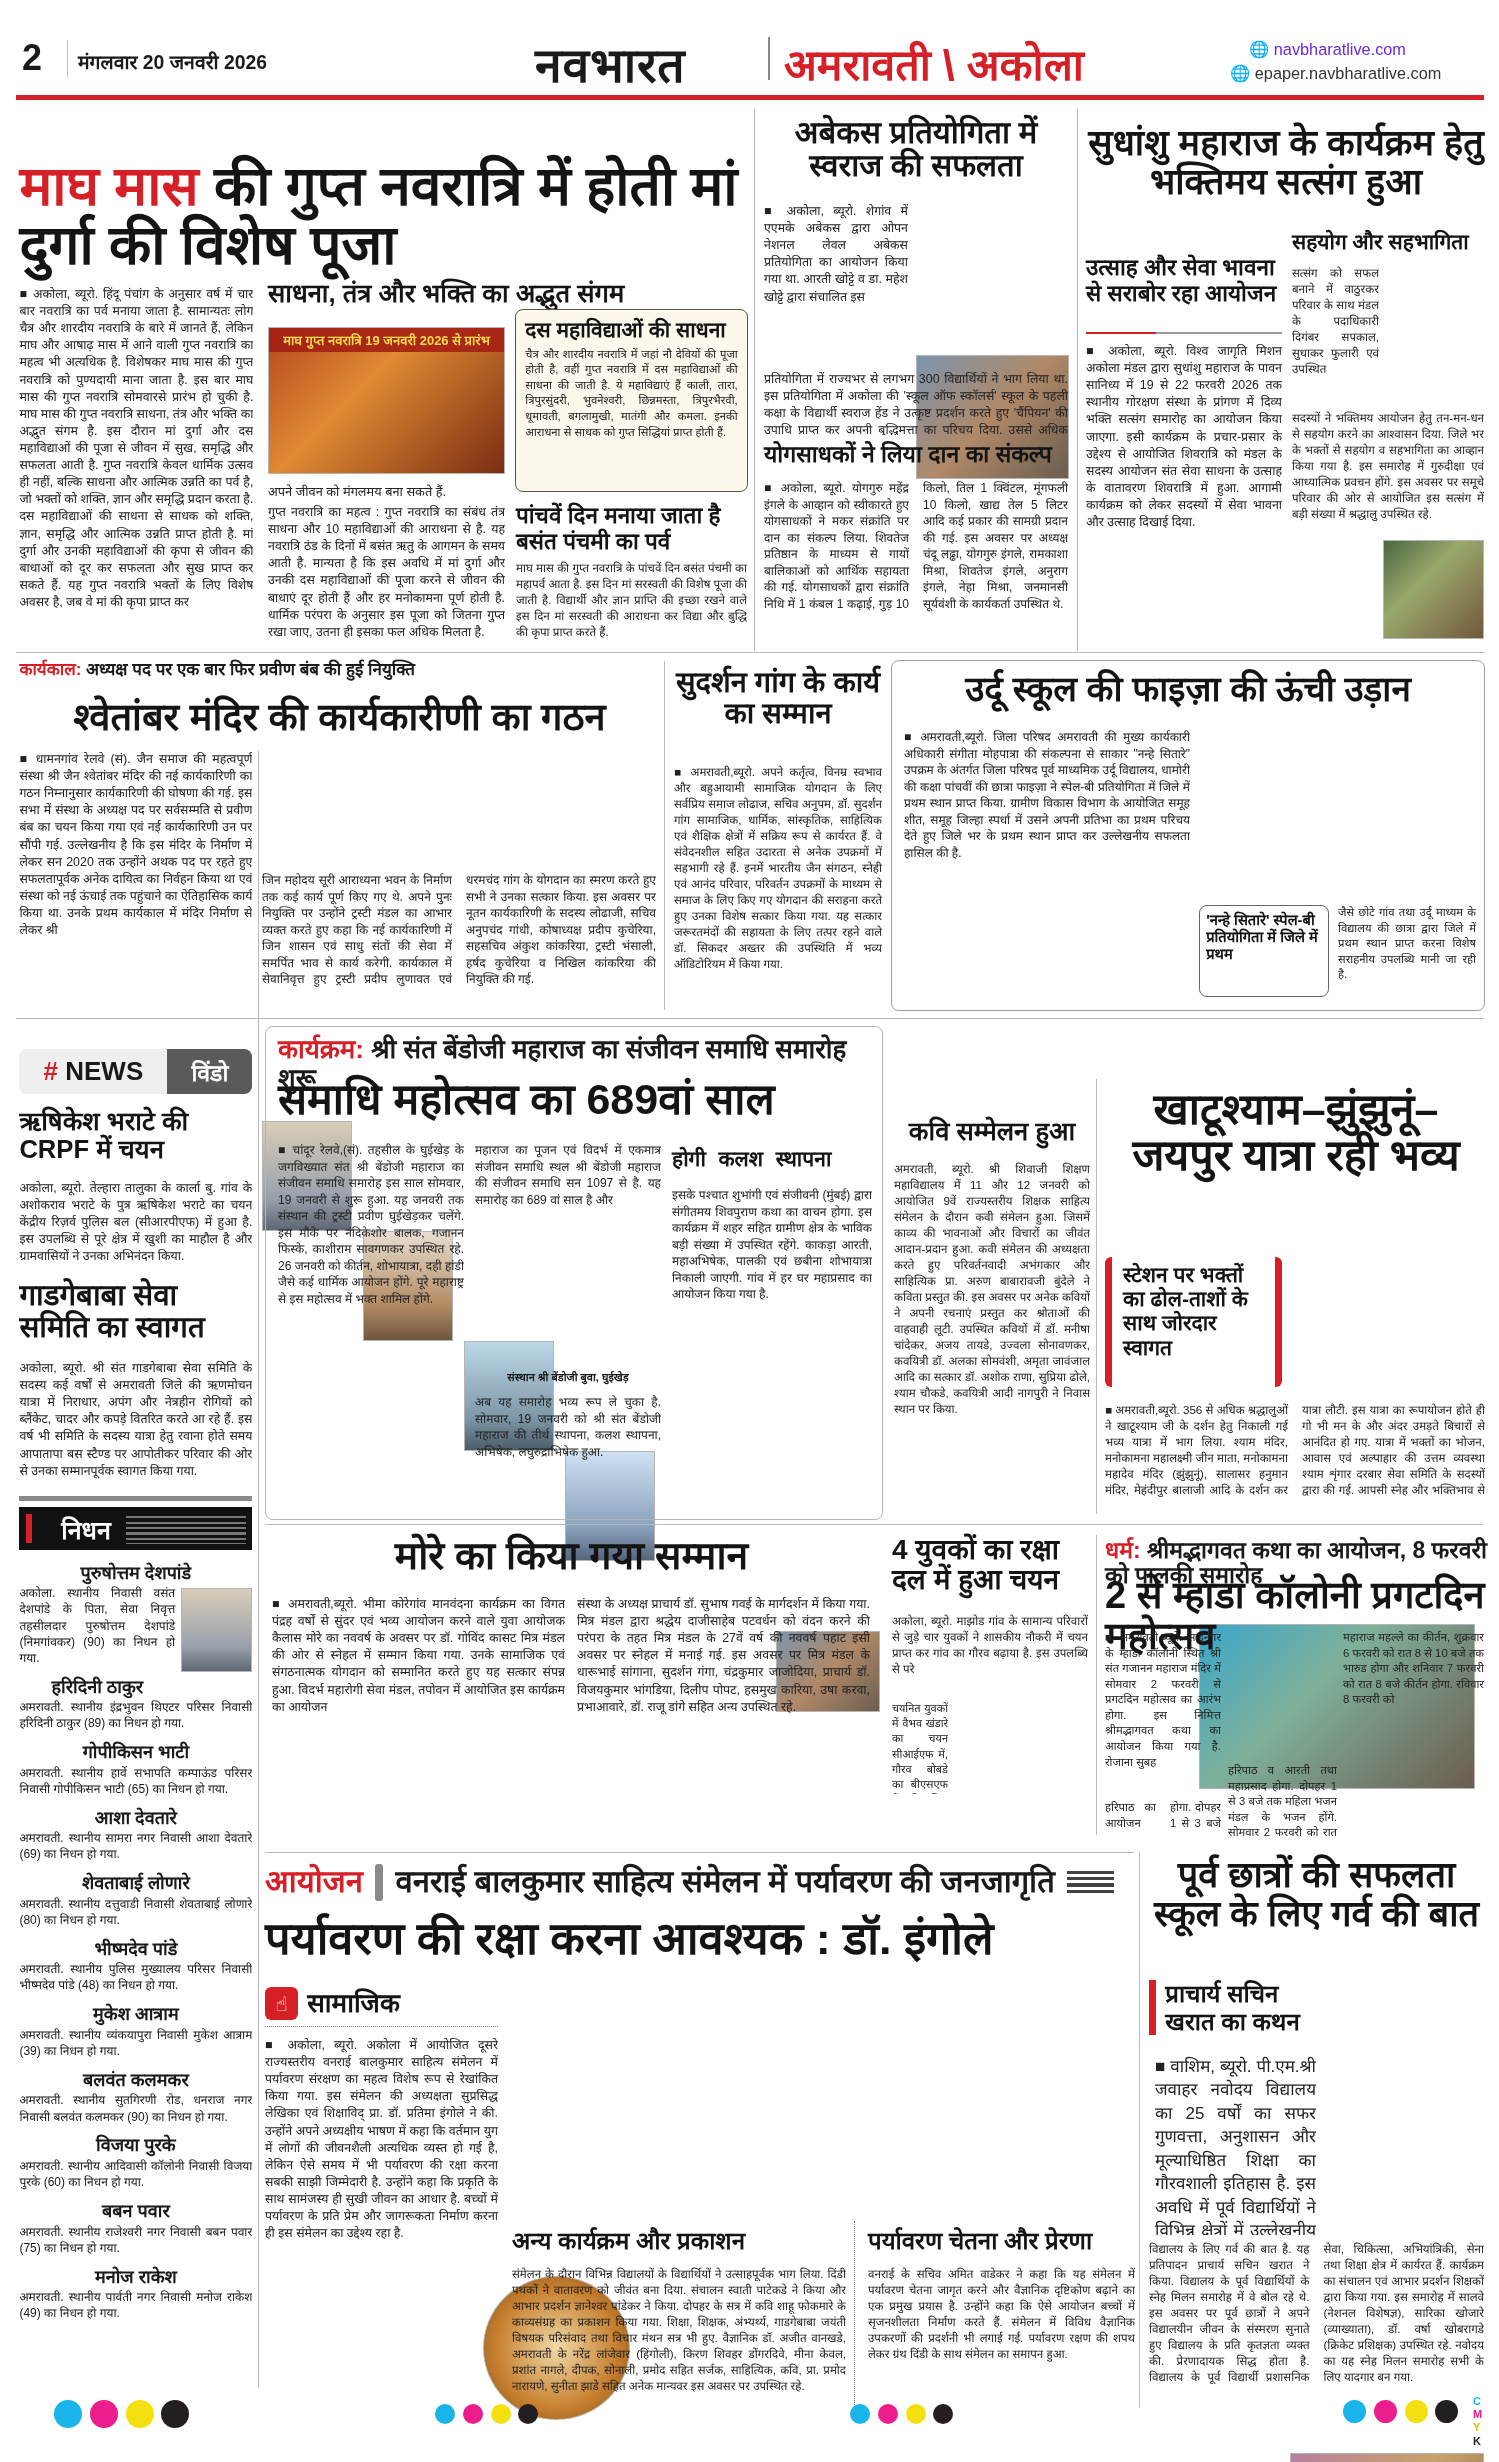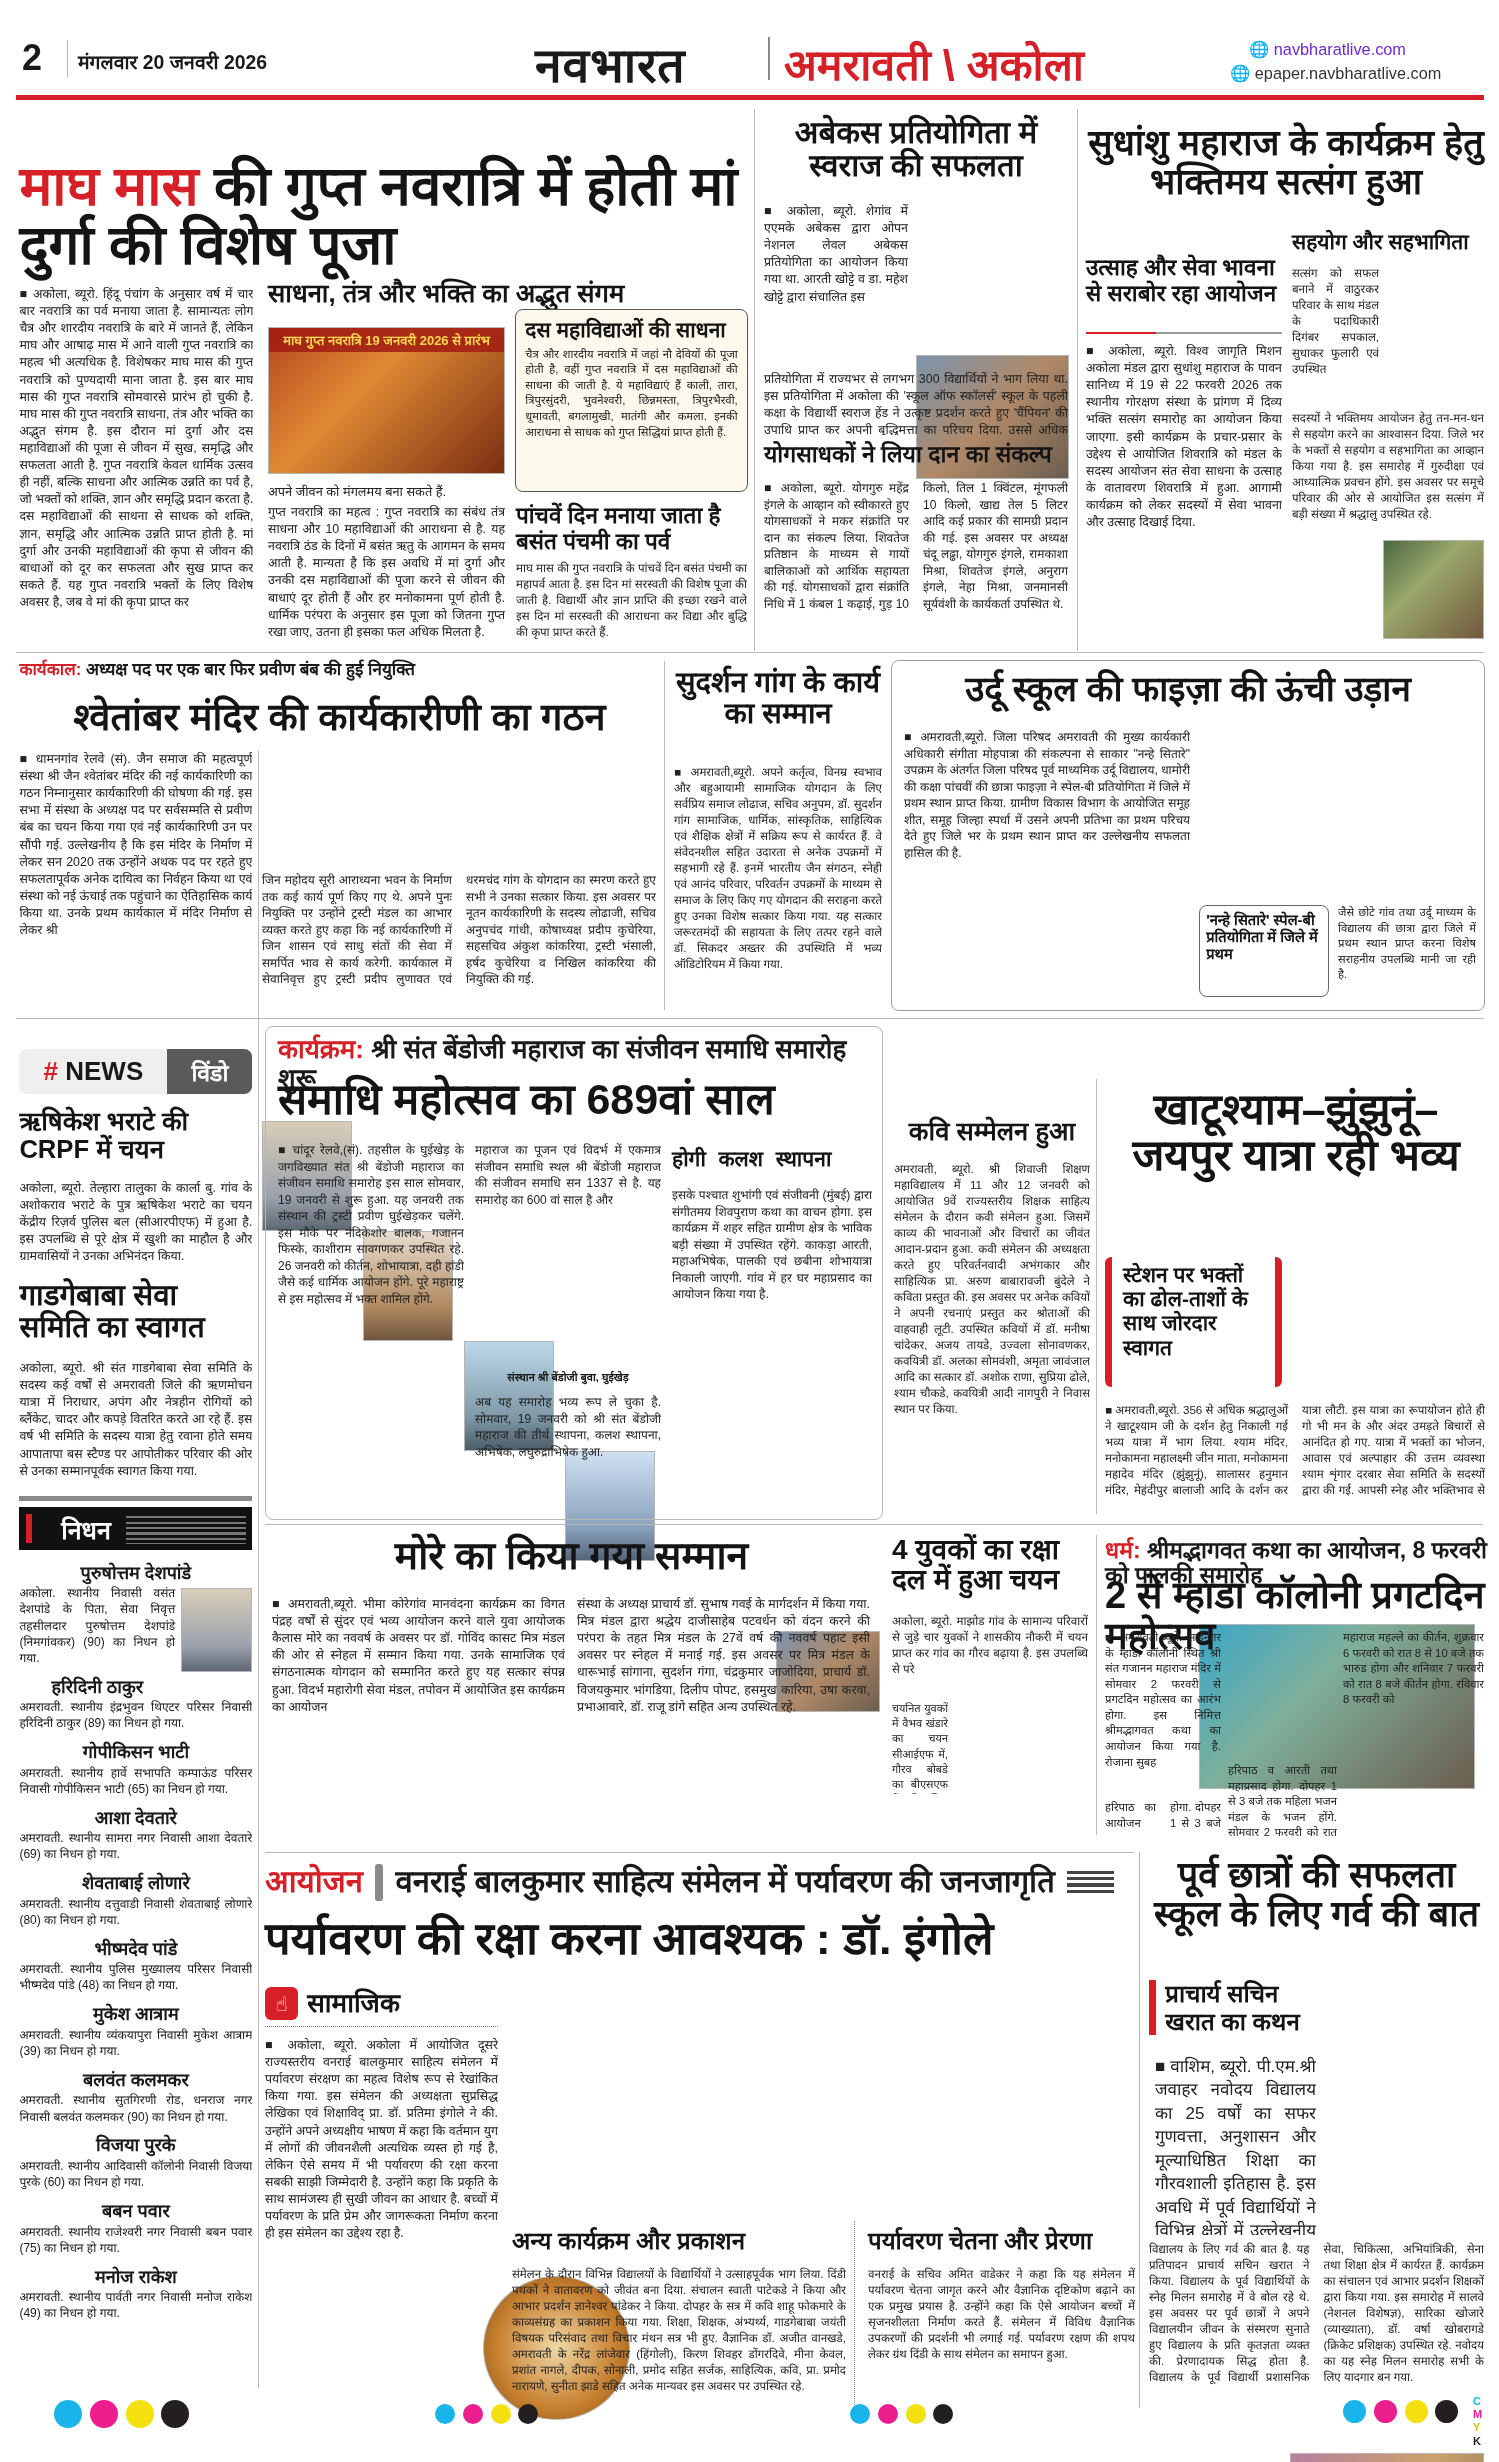--- a/index.html
+++ b/index.html
@@ -181,21 +181,21 @@
   </div>
 
   <div class="abs vline" style="left:258px;top:751px;height:1637px;"></div>
 
   <div class="abs boxed" style="left:265px;top:1026px;width:618px;height:494px;border-color:#b5b5b5;"></div>
   <div class="abs kicker" style="left:278px;top:1035px;width:598px;font-size:26px;">
     <span class="red">कार्यक्रम:</span><span> श्री संत बेंडोजी महाराज का संजीवन समाधि समारोह शुरू</span>
   </div>
   <div class="abs hl" style="left:278px;top:1076px;width:598px;font-size:43px;">समाधि महोत्सव का 689वां साल</div>
   <div class="abs body" style="left:278px;top:1142px;width:186px;height:363px;overflow:hidden;font-size:12px;">■ चांदूर रेलवे,(सं). तहसील के घुईखेड़ के जगविख्यात संत श्री बेंडोजी महाराज का संजीवन समाधि समारोह इस साल सोमवार, 19 जनवरी से शुरू हुआ. यह जनवरी तक संस्थान की ट्रस्टी प्रवीण घुईखेड़कर चलेंगे. इस मौके पर नंदिकेशोर बालक, गजानन फिस्के, काशीराम सावगणकर उपस्थित रहे. 26 जनवरी को कीर्तन, शोभायात्रा, दही हांडी जैसे कई धार्मिक आयोजन होंगे. पूरे महाराष्ट्र से इस महोत्सव में भक्त शामिल होंगे.</div>
-  <div class="abs body" style="left:475px;top:1142px;width:186px;height:71px;overflow:hidden;font-size:12px;">महाराज का पूजन एवं विदर्भ में एकमात्र संजीवन समाधि स्थल श्री बेंडोजी महाराज की संजीवन समाधि सन 1337 से है. यह समारोह का 600 वां साल है और</div>
+  <div class="abs body" style="left:475px;top:1142px;width:186px;height:71px;overflow:hidden;font-size:12px;">महाराज का पूजन एवं विदर्भ में एकमात्र संजीवन समाधि स्थल श्री बेंडोजी महाराज की संजीवन समाधि सन 1097 से है. यह समारोह का 689 वां साल है और</div>
   <div class="abs photo" style="left:483px;top:1220px;width:147px;height:144px;border-radius:50%;background:radial-gradient(circle,#f0d9a8 0%,#c77f2e 60%,#7a4a14 100%);"></div>
   <div class="abs center" style="left:475px;top:1369px;width:186px;font-size:11px;font-weight:bold;">संस्थान श्री बेंडोजी बुवा, घुईखेड़</div>
   <div class="abs body" style="left:475px;top:1394px;width:186px;height:112px;overflow:hidden;font-size:12px;">अब यह समारोह भव्य रूप ले चुका है. सोमवार, 19 जनवरी को श्री संत बेंडोजी महाराज की तीर्थ स्थापना, कलश स्थापना, अभिषेक, लघुरुद्राभिषेक हुआ.</div>
   <div class="abs subhead" style="left:672px;top:1149px;width:200px;font-size:21px;font-family:Liberation Mono, monospace;">होगी कलश स्थापना</div>
   <div class="abs body" style="left:672px;top:1187px;width:200px;height:318px;overflow:hidden;font-size:12px;">इसके पश्चात शुभांगी एवं संजीवनी (मुंबई) द्वारा संगीतमय शिवपुराण कथा का वाचन होगा. इस कार्यक्रम में शहर सहित ग्रामीण क्षेत्र के भाविक बड़ी संख्या में उपस्थित रहेंगे. काकड़ा आरती, महाअभिषेक, पालकी एवं छबीना शोभायात्रा निकाली जाएगी. गांव में हर घर महाप्रसाद का आयोजन किया गया है.</div>
 
   <div class="abs subhead center" style="left:894px;top:1117px;width:196px;font-size:25.6px;">कवि सम्मेलन हुआ</div>
   <div class="abs body" style="left:894px;top:1161px;width:196px;height:348px;overflow:hidden;font-size:11.6px;">अमरावती, ब्यूरो. श्री शिवाजी शिक्षण महाविद्यालय में 11 और 12 जनवरी को आयोजित 9वें राज्यस्तरीय शिक्षक साहित्य संमेलन के दौरान कवी संमेलन हुआ. जिसमें काव्य की भावनाओं और विचारों का जीवंत आदान-प्रदान हुआ. कवी संमेलन की अध्यक्षता करते हुए परिवर्तनवादी अभंगकार और साहित्यिक प्रा. अरुण बाबारावजी बुंदेले ने कविता प्रस्तुत की. इस अवसर पर अनेक कवियों ने अपनी रचनाएं प्रस्तुत कर श्रोताओं की वाहवाही लूटी. उपस्थित कवियों में डॉ. मनीषा चांदेकर, अजय तायडे, उज्वला सोनावणकर, कवयित्री डॉ. अलका सोमवंशी, अमृता जावंजाल आदि का सत्कार डॉ. अशोक राणा, सुप्रिया ढोले, श्याम चौकडे, कवयित्री आदी नागपुरी ने निवास स्थान पर किया.</div>
 
   <div class="abs vline" style="left:1096px;top:1079px;height:435px;"></div>

